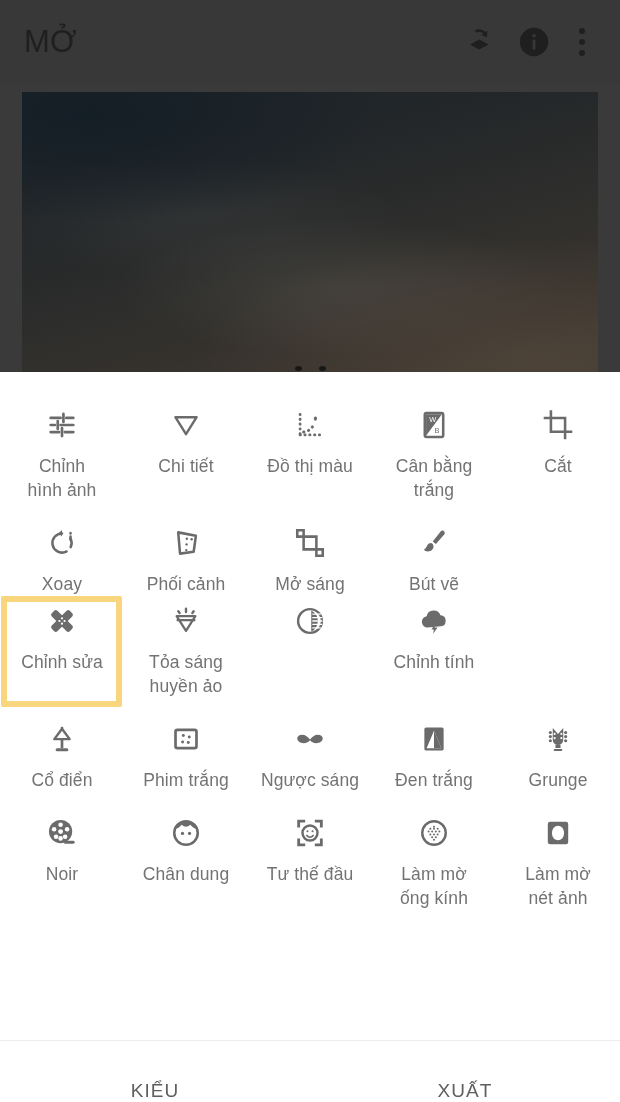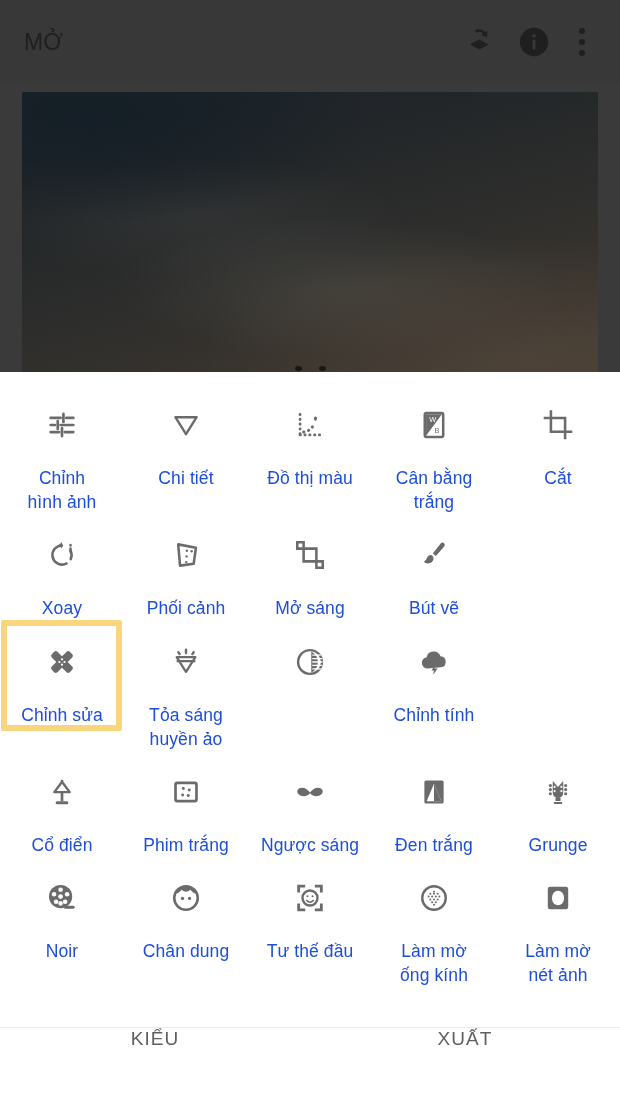--- a/index.html
+++ b/index.html
@@ -24,21 +24,21 @@
     top: 0; left: 0;
     width: 620px;
     height: 84px;
     background: #383838;
     display: flex;
     align-items: center;
     padding: 0 18px 0 24px;
   }
   .appbar-title {
     color: #1f1f1f;
-    font-size: 23px;
+    font-size: 31px;
     letter-spacing: 0.2px;
     font-weight: 400;
   }
   .appbar-spacer { flex: 1; }
   .appbar-icon {
     width: 56px;
     height: 56px;
     display: flex;
     align-items: center;
     justify-content: center;
@@ -119,49 +119,49 @@
   }
   .cell-icon {
     height: 46px;
     display: flex;
     align-items: center;
     justify-content: center;
     color: #6b6b6b;
   }
   .cell-icon svg { display: block; }
   .cell-label {
-    margin-top: 18px;
+    margin-top: 6px;
     font-size: 17.5px;
     line-height: 24px;
-    color: #1d4ed8;
+    color: #737373;
     text-align: center;
     white-space: pre-line;
     letter-spacing: 0.1px;
   }
   .cell.selected .sel-box {
     position: absolute;
     left: 1px; top: 0px;
     width: 121px; height: 111px;
     border: 6px solid #f9d67e;
     border-radius: 2px;
     pointer-events: none;
   }
   .row-1 .cell { padding-top: 18px; }
-  .row-3 .cell { padding-top: 19px; }
+  .row-3 .cell { padding-top: 2px; }
 
   
   .tabbar {
     position: absolute;
     bottom: 0; left: 0;
     width: 620px;
-    height: 75px;
+    height: 62px;
     background: #ffffff;
     border-top: 1px solid #ececec;
     display: flex;
-    align-items: flex-start;
+    align-items: flex-end;
   }
   .tab {
     flex: 1;
     text-align: center;
     font-size: 19px;
     letter-spacing: 1.1px;
     color: #5f5f5f;
   }
   .tab.active { color: #3b82f6; }
 </style>

